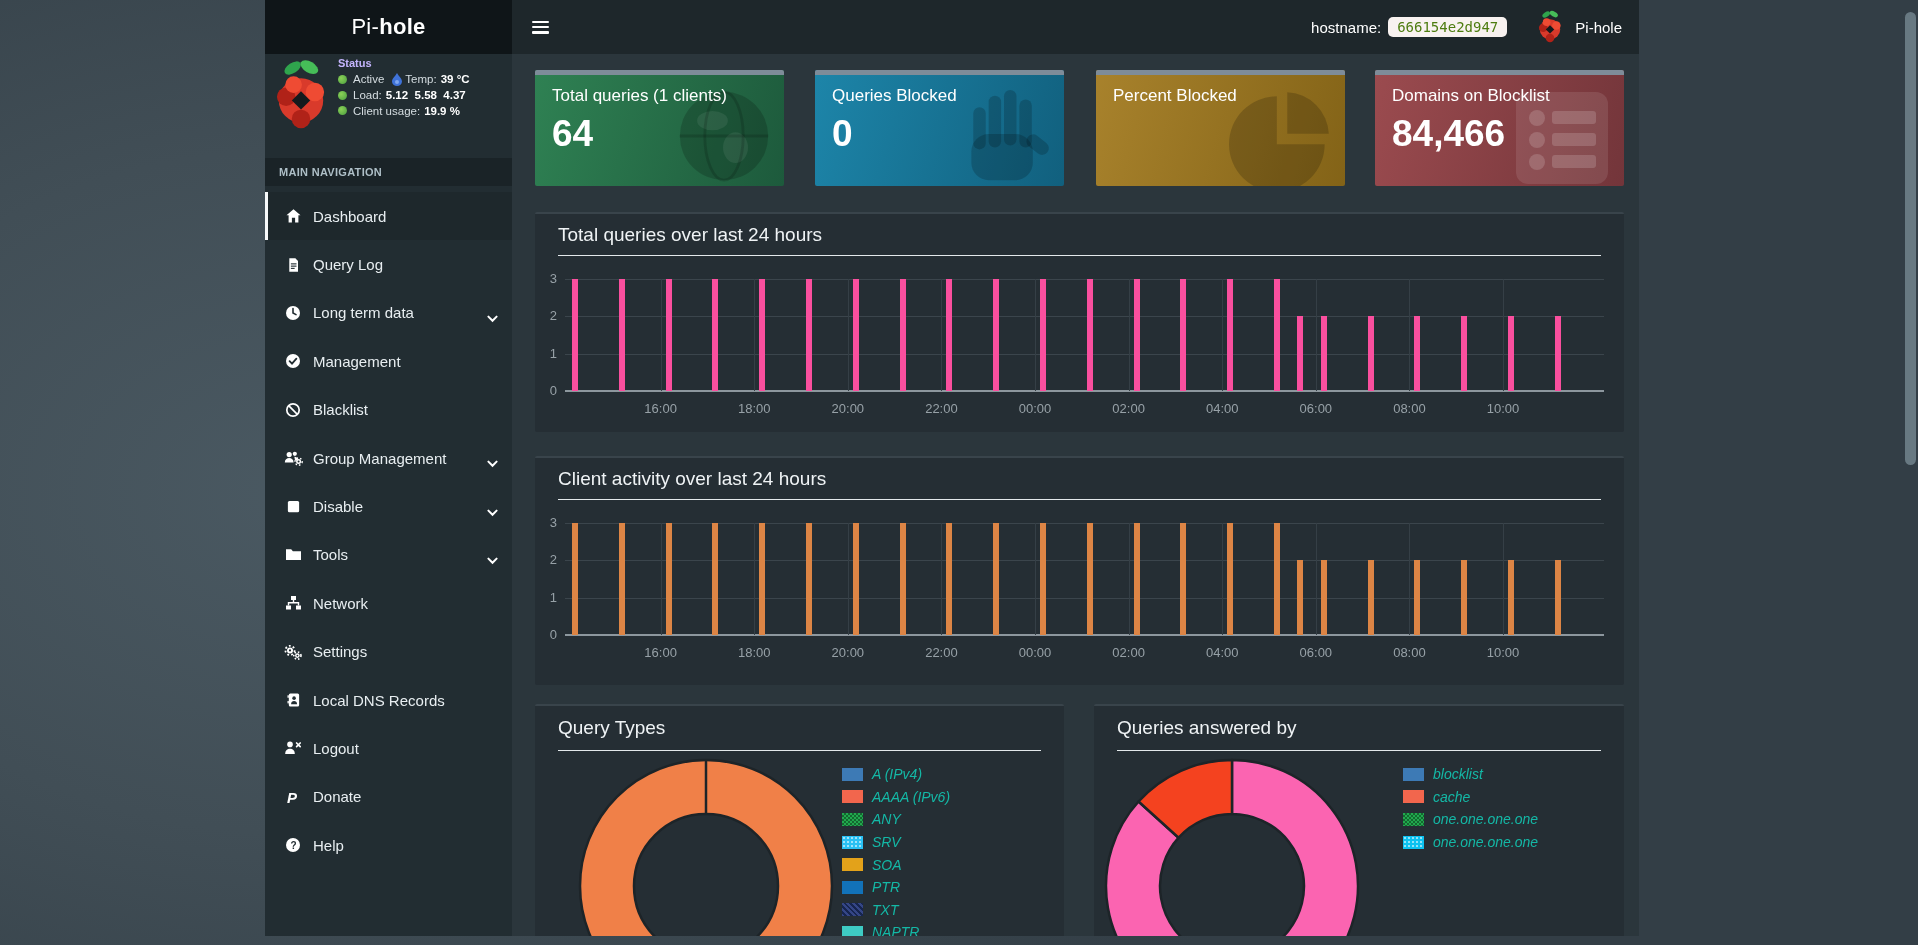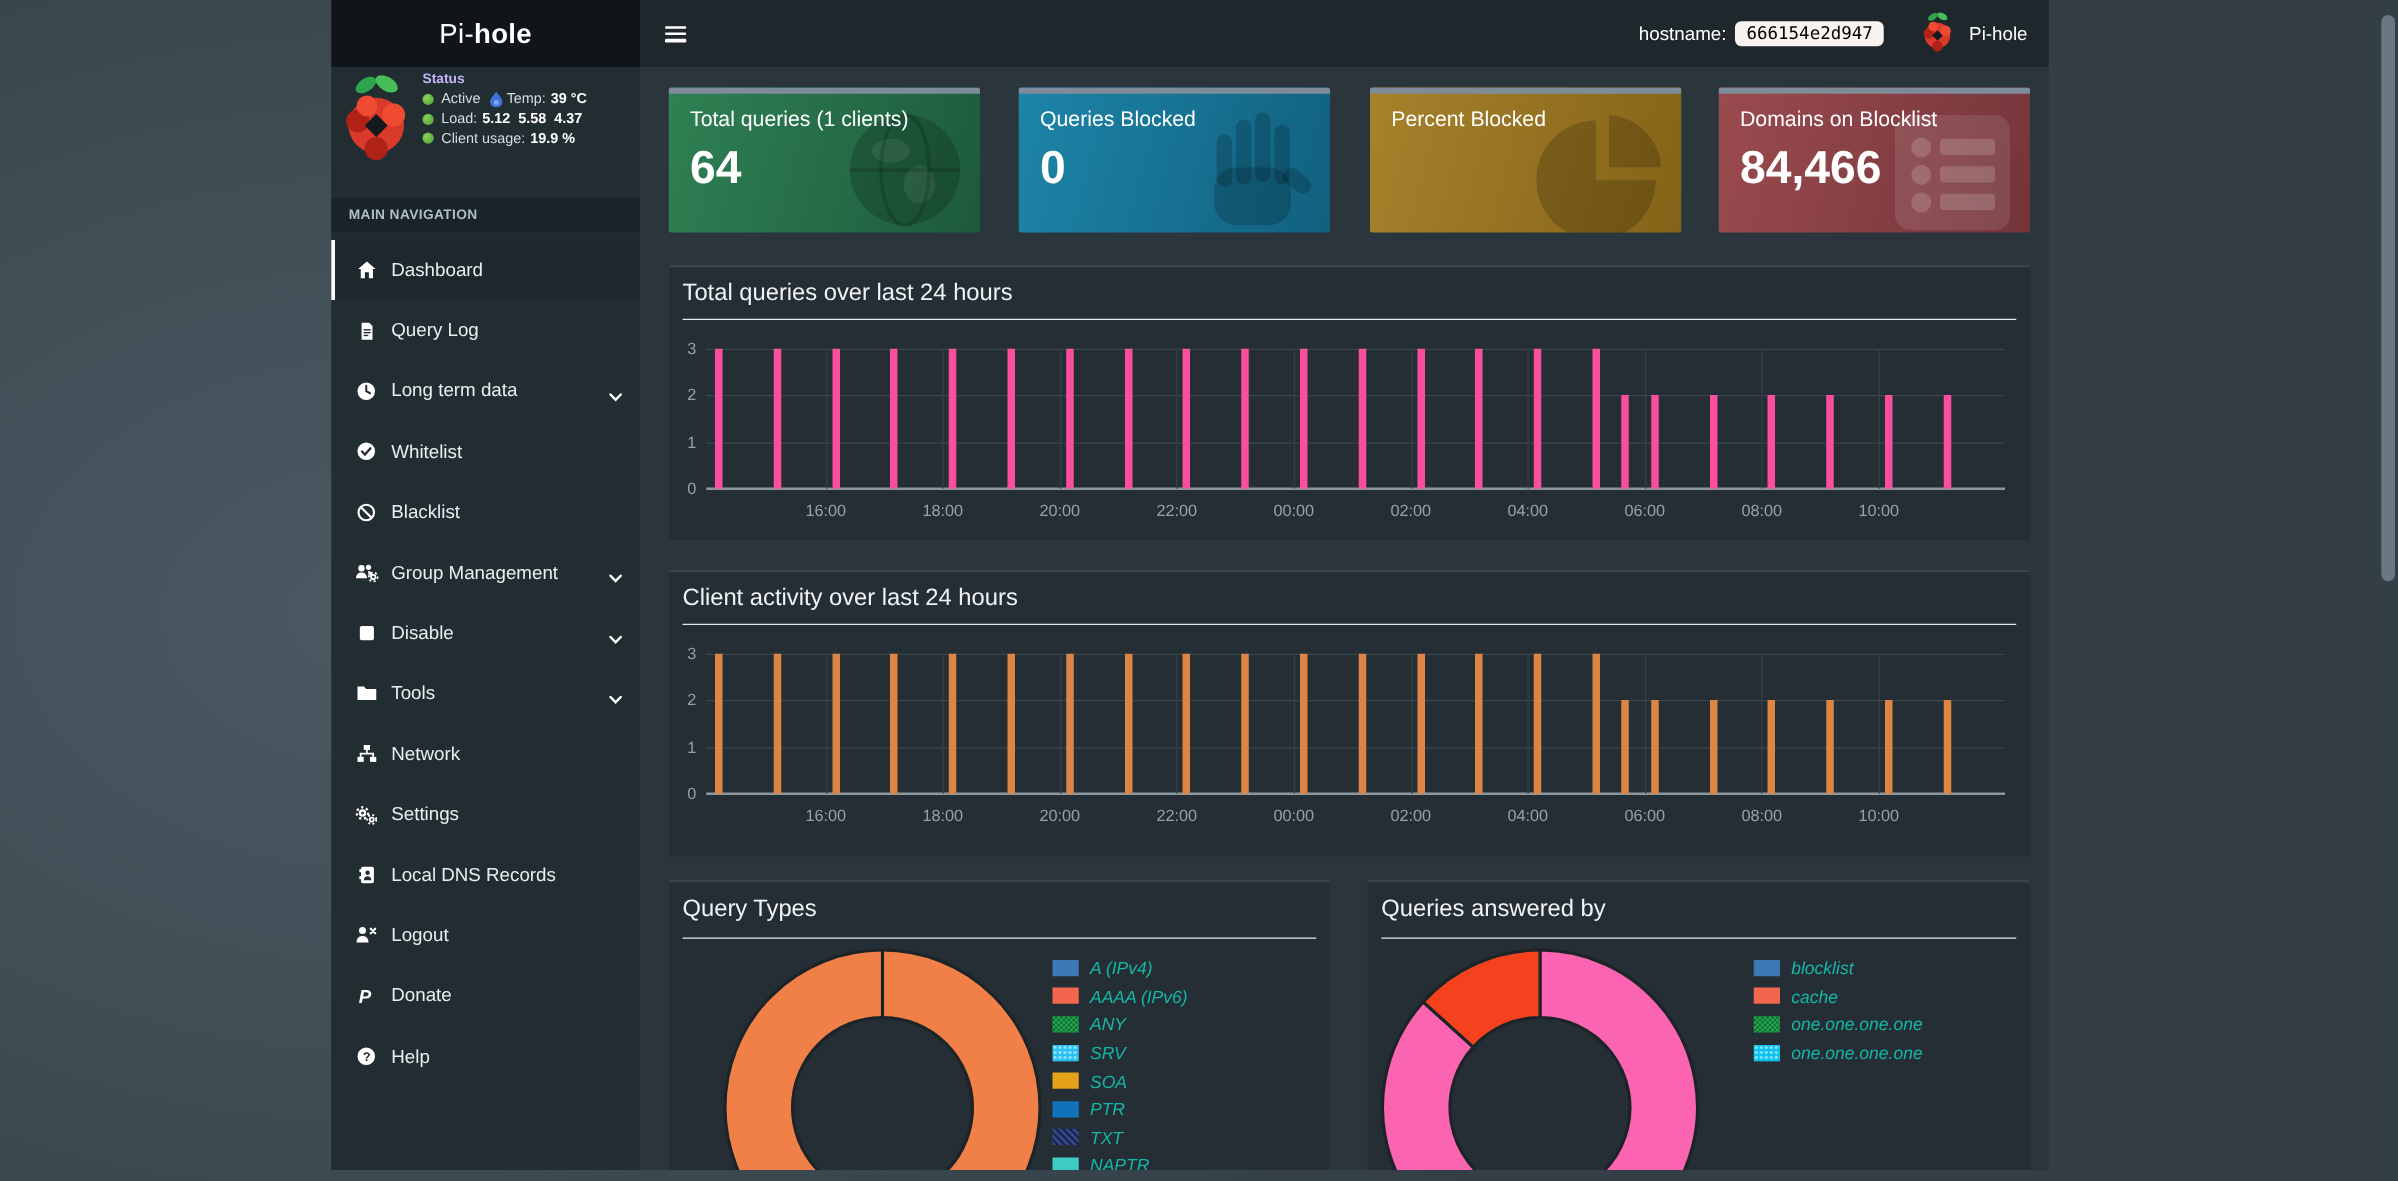--- a/index.html
+++ b/index.html
@@ -13,21 +13,21 @@
 
   
   .logo{position:absolute;left:0;top:0;width:247px;height:54px;background:#0f1518;color:#fff;
         display:flex;align-items:center;justify-content:center;font-size:22px;letter-spacing:.3px;}
   .logo .light{font-weight:300;}
   .logo .bold{font-weight:700;}
   .navbar{position:absolute;left:247px;top:0;right:0;height:54px;background:#1e272b;display:flex;align-items:center;gap:24px;}
   .hamburger{margin-left:20px;width:17px;height:13px;display:flex;flex-direction:column;justify-content:space-between;cursor:pointer;}
   .hamburger span{display:block;height:2.6px;background:#fff;border-radius:1px;}
   .nav-right{margin-left:auto;display:flex;align-items:center;padding-right:17px;color:#fff;font-size:15px;}
-  .host-badge{background:#f8f2f0;color:#000000;font-family:"DejaVu Sans Mono",monospace;font-size:14px;
+  .host-badge{background:#f8f2f0;color:#4d7c0f;font-family:"DejaVu Sans Mono",monospace;font-size:14px;
         padding:2px 9px;border-radius:5px;margin:0 30px 0 7px;}
   .brand-txt{margin-left:12px;}
 
   
   .sidebar{position:absolute;left:0;top:54px;width:247px;bottom:0;background:#222d32;color:#e4ebee;}
   .status-logo{position:absolute;left:8px;top:2px;}
   .status-box{position:absolute;left:73px;top:3px;}
   .status-title{font-size:11px;font-weight:700;color:#c4b5fd;}
   .status-row{display:flex;align-items:center;margin-top:3.5px;font-size:11.5px;color:#d5dde1;white-space:pre;}
   .status-row b{color:#fff;margin-left:4px;}
@@ -46,21 +46,21 @@
   .content{position:absolute;left:247px;top:54px;right:0;bottom:0;background:#2b363c;overflow:hidden;}
 
   .card{position:absolute;top:16px;height:116px;width:249px;border-radius:2px;overflow:hidden;color:#fff;cursor:pointer;}
   .card .strip{height:5px;background:#7e8c99;}
   .card .t{margin:11px 0 0 17px;font-size:17px;position:relative;z-index:2;}
   .card .v{margin:7px 0 0 17px;font-size:37px;font-weight:700;position:relative;z-index:2;}
   .card svg.bigicon{position:absolute;right:12px;top:18px;}
 
   .panel{position:absolute;background:#252e34;border-top:2px solid #39444b;border-radius:2px;}
   .panel-head{height:41px;display:flex;align-items:center;border-bottom:1px solid #e3e9eb;
-       margin:0 11px;font-size:19px;color:#eff3f5;text-align:right;}
+       margin:0 23px;font-size:19px;color:#eff3f5;text-align:right;}
   .plot{position:absolute;left:30px;top:65px;width:1039px;height:112px;}
   .hgrid{position:absolute;left:0;right:0;height:1px;background:#3b454c;}
   .hgrid.zero{height:2px;background:#8d979e;}
   .vgrid{position:absolute;top:0;bottom:0;width:1px;background:#353f46;}
   .bar{position:absolute;bottom:0;width:6px;}
   .ylab{position:absolute;width:24px;text-align:right;font-size:13px;color:#97a1a7;left:-32px;}
   .xlab{position:absolute;width:48px;text-align:center;font-size:13px;color:#97a1a7;top:122px;}
 
   .legend{position:absolute;font-size:14px;color:#14b8a6;font-style:italic;}
   .legend-row{display:flex;align-items:center;height:22.6px;}
@@ -175,21 +175,21 @@
               <path d="M1.4 1.6 L5.5 5.8 L9.6 1.6" stroke="#fff" stroke-width="2" fill="none" stroke-linecap="round"></path>
             </svg></span>
         </div>
         <div class="side-item">
           <span class="ic">
             <svg width="16" height="16" viewBox="0 0 16 16">
               <circle cx="8" cy="8" r="7" fill="#fff"></circle>
               <path d="M4.6 8.2 L7 10.6 L11.4 5.6" stroke="#222d32" stroke-width="1.8" fill="none" stroke-linecap="round"></path>
             </svg>
           </span>
-    <span>Whitelist</span>
+    <span>Management</span>
     </div>
         <div class="side-item">
           <span class="ic">
             <svg width="16" height="16" viewBox="0 0 16 16">
               <circle cx="8" cy="8" r="6.2" fill="none" stroke="#fff" stroke-width="1.7"></circle>
               <line x1="3.9" y1="3.9" x2="12.1" y2="12.1" stroke="#fff" stroke-width="1.7"></line>
             </svg>
           </span>
     <span>Blacklist</span>
     </div>

